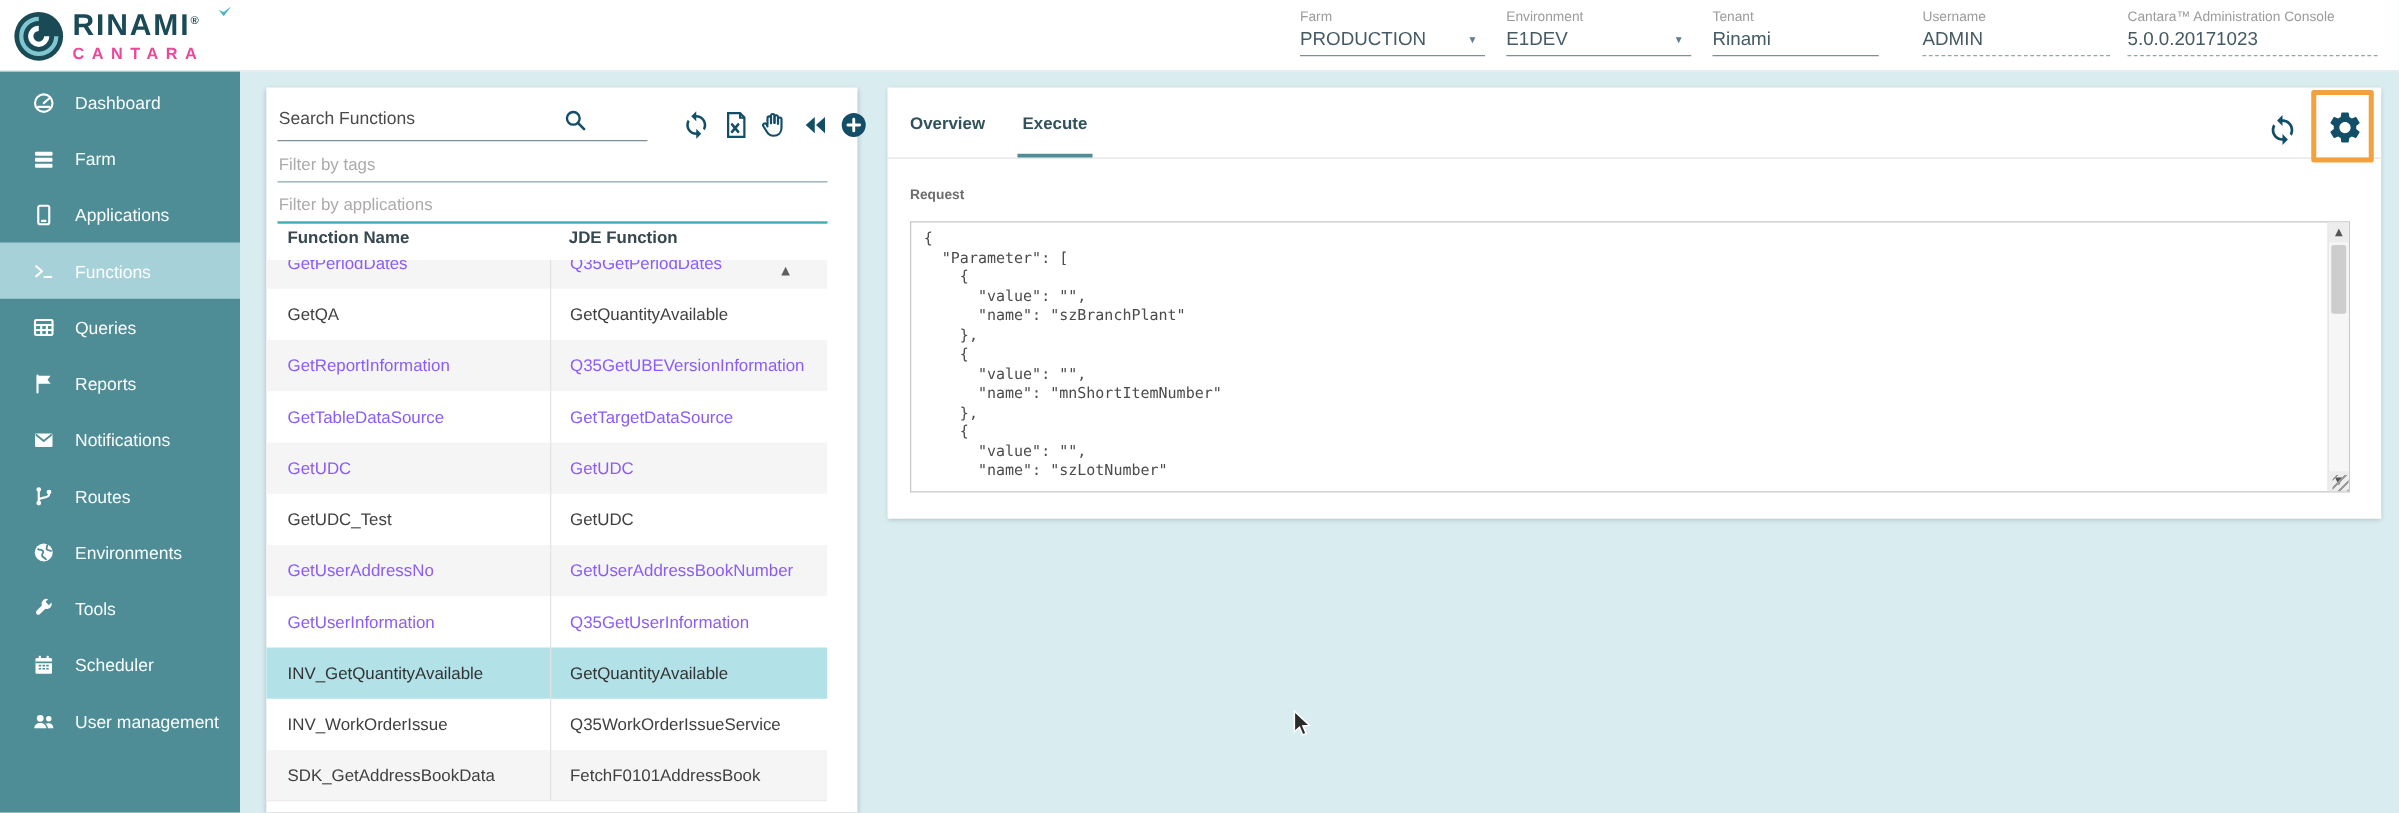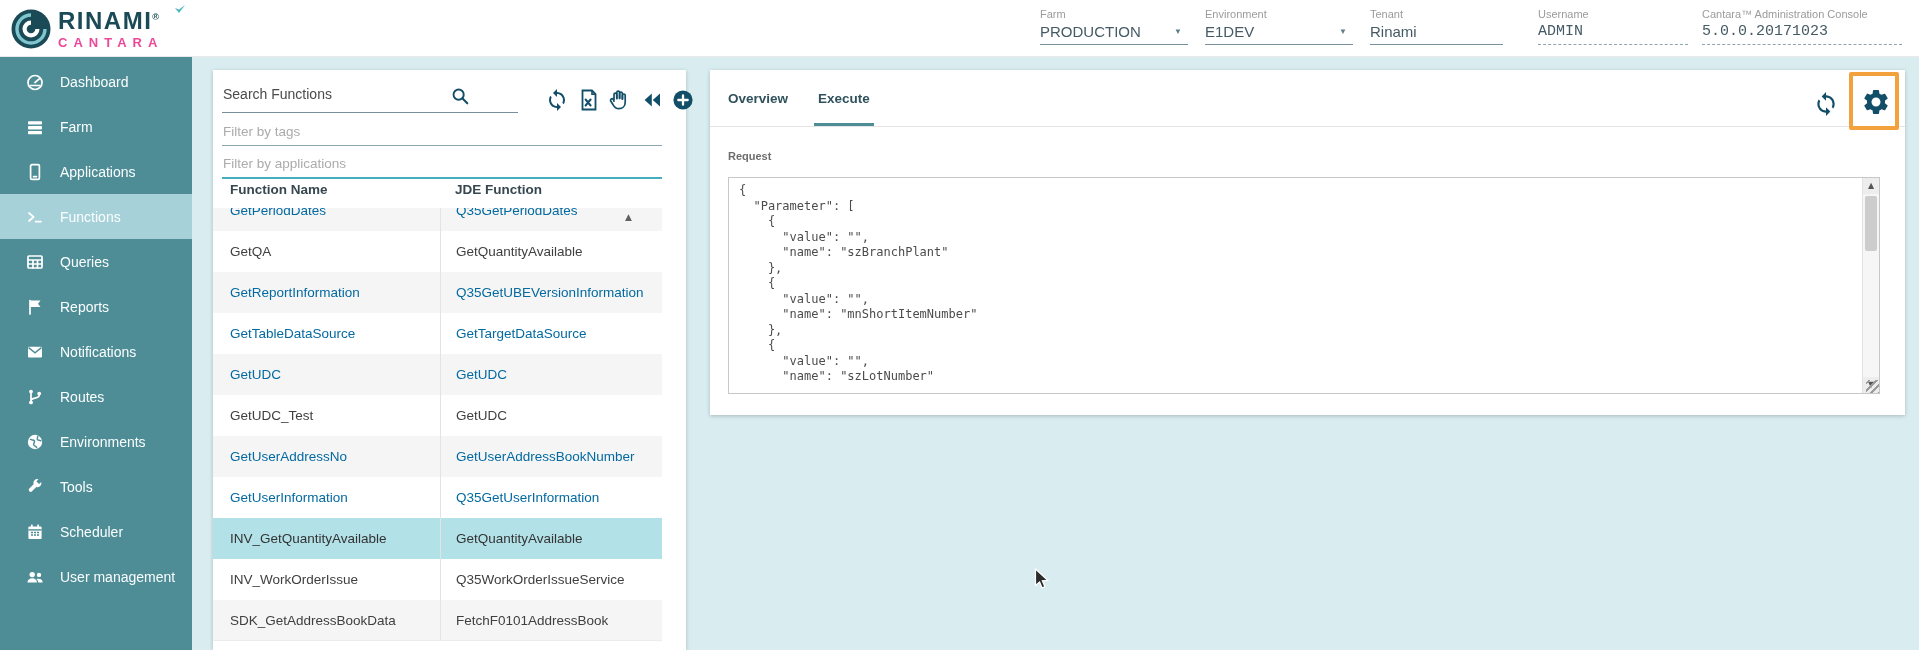--- a/index.html
+++ b/index.html
@@ -14,21 +14,21 @@
   .logo { position:absolute; left:10px; top:8px; display:flex; align-items:center; }
   .logo-mark { width:42px; height:42px; }
   .logo-text { margin-left:6px; line-height:1; }
   .logo-brand { font-size:24px; font-weight:bold; letter-spacing:1.5px; color:#1b4a57; position:relative; }
   .logo-reg { font-size:9px; vertical-align:super; color:#1b4a57; }
   .logo-check { position:absolute; top:-4px; left:116px; width:12px; height:9px; }
   .logo-product { font-size:13px; font-weight:bold; letter-spacing:6px; color:#ec4899; margin-top:3px; }
   .hfield { position:absolute; top:8px; }
   .hlabel { font-size:11px; color:#9b9b9b; margin-bottom:3px; white-space:nowrap; }
   .hvalue { font-size:15px; color:#455a64; padding-bottom:4px; border-bottom:1px solid #78909c; position:relative; white-space:nowrap; }
-  .hvalue.dashed { border-bottom:1px dashed #90a4ae;font-family:Liberation Mono, monospace; }
+  .hvalue.dashed { border-bottom:1px dashed #90a4ae; }
   .hcaret { position:absolute; right:6px; top:4px; font-size:8px; color:#607d8b; }
   
   .sidebar { position:absolute; left:0; top:57px; width:192px; height:593px; background:#4e8d96; padding-top:2px; z-index:5; }
   .nav-item { height:45px; display:flex; align-items:center; padding-left:25px; cursor:pointer; }
   .nav-item.active { background:#a7d1d8; }
   .nav-ic { width:20px; height:20px; margin-right:15px; flex:0 0 20px; }
   .nav-ic svg { width:20px; height:20px; display:block; }
   .nav-label { color:#fbfeff; font-size:14px; white-space:nowrap; }
   
   .card { position:absolute; background:#fff; box-shadow:0 1px 4px rgba(0,0,0,.22); }
@@ -51,21 +51,21 @@
   .th2 { position:absolute; left:242px; top:10px; font-size:13.5px; font-weight:bold; color:#37474f; }
   .rows { position:absolute; left:0; top:138px; width:449px; height:442px; overflow:hidden; }
   .trow { display:flex; height:41px; cursor:pointer; }
   .trow:first-child { margin-top:-18px; }
   .trow.alt { background:#f5f5f5; }
   .trow.sel { background:#b3e1e8; }
   .trow:last-child { border-bottom:1px solid #ececec; }
   .tc1, .tc2 { display:flex; align-items:center; font-size:13.5px; }
   .tc1 { width:227px; padding-left:17px; }
   .tc2 { width:222px; padding-left:15px; border-left:1px solid #e3e3e3; }
-  .trow.dis .tc1, .trow.dis .tc2 { color:#0369a1; }
+  .trow.dis .tc1, .trow.dis .tc2 { color:#8b5cf6; }
   .trow.en  .tc1, .trow.en  .tc2 { color:#404040; }
   .trow.sel .tc1, .trow.sel .tc2 { color:#333; }
   .tbl-scroll-up { position:absolute; left:412px; top:142px; font-size:9px; color:#616161; z-index:3; cursor:pointer; font-family:"DejaVu Sans",sans-serif; }
   
   .tabs { position:relative; height:57px; border-bottom:1px solid #e4e4e4; display:flex; align-items:center; padding-left:18px; }
   .tab { font-size:13.5px; font-weight:bold; color:#30525c; margin-right:30px; position:relative; height:100%; display:flex; align-items:center; cursor:pointer; }
   .tab.active::after { content:""; position:absolute; left:-4px; right:-4px; bottom:0; height:3px; background:#4e8d96; }
   .rc-refresh { position:absolute; left:1103px; top:21px; width:26px; height:26px; cursor:pointer; }
   .rc-refresh svg { width:26px; height:26px; display:block; }
   .rc-gear { position:absolute; left:1151px; top:17px; width:30px; height:30px; cursor:pointer; }

